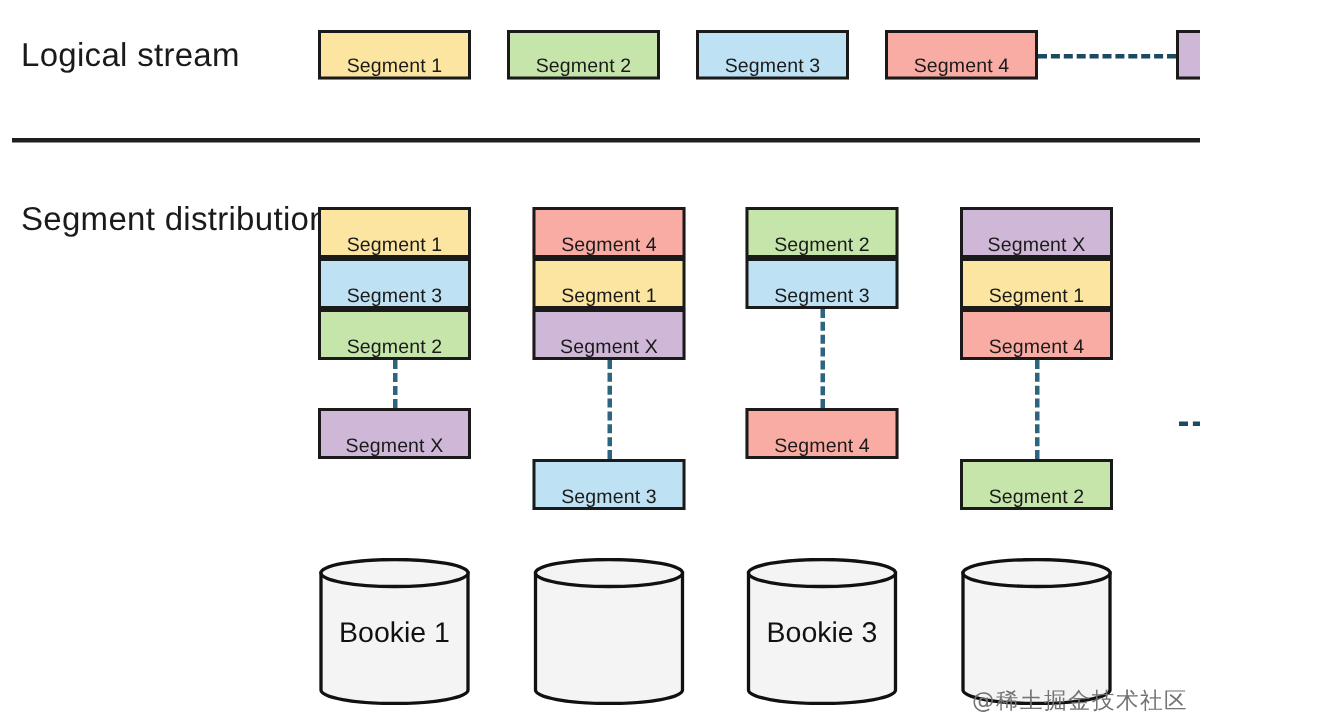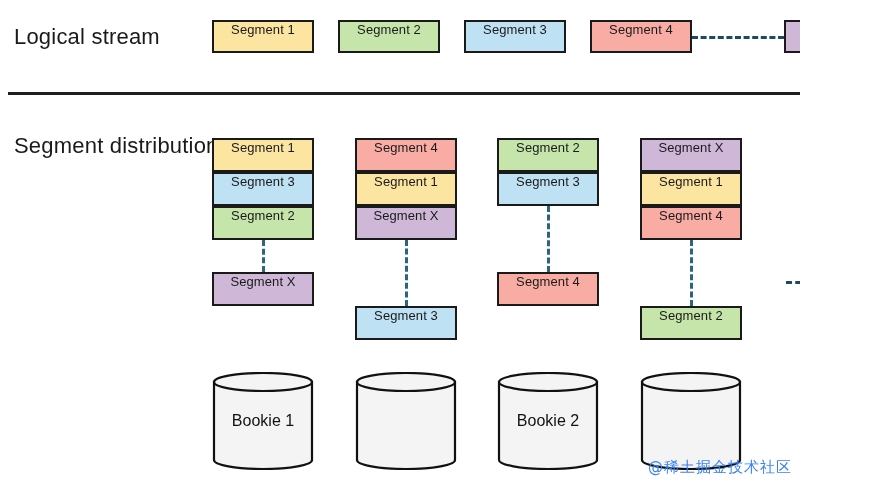--- a/index.html
+++ b/index.html
@@ -35,21 +35,21 @@
     width: 880px;
     height: 3px;
     background: #1f1f1f;
   }
 
   .seg-box {
     position: absolute;
     box-sizing: border-box;
     border: 2px solid #1a1a1a;
     display: flex;
-    align-items: flex-start;
+    align-items: flex-end;
     justify-content: center;
     font-size: 13px;
     color: #1a1a1a;
     letter-spacing: 0.1px;
   }
 
   .dash-v {
     position: absolute;
     width: 0;
     border-left: 3px dashed #2d6480;
@@ -65,30 +65,30 @@
     width: 102px;
     height: 98px;
   }
   .cyl svg { display: block; }
   .cyl-label {
     position: absolute;
     left: 0;
     right: 0;
     top: 40px;
     text-align: center;
-    font-size: 16px;
+    font-size: 19px;
     color: #111111;
   }
 
   .watermark {
     position: absolute;
     right: 8px;
     bottom: 6px;
     font-size: 15px;
-    color: #3b82f6;
+    color: #737373;
     letter-spacing: 1px;
     font-family: "DejaVu Sans", sans-serif;
   }
 </style>
 </head>
 <body>
 
 <div id="canvas">
 
   <div class="row-label" id="label-logical">Logical stream</div>
@@ -179,21 +179,21 @@
         <svg width="102" height="98" viewBox="0 0 102 98">
           <path d="M2,10 L2,88 A49,9 0 0,0 100,88 L100,10 Z" fill="#f4f4f4" stroke="#111111" stroke-width="2.2"></path>
           <ellipse cx="51" cy="10" rx="49" ry="9" fill="#f4f4f4" stroke="#111111" stroke-width="2.2"></ellipse>
         </svg>
       </div>
       <div class="cyl" style="left: 497px; top: 372px;">
         <svg width="102" height="98" viewBox="0 0 102 98">
           <path d="M2,10 L2,88 A49,9 0 0,0 100,88 L100,10 Z" fill="#f4f4f4" stroke="#111111" stroke-width="2.2"></path>
           <ellipse cx="51" cy="10" rx="49" ry="9" fill="#f4f4f4" stroke="#111111" stroke-width="2.2"></ellipse>
         </svg>
-        <div class="cyl-label">Bookie 2</div>
+        <div class="cyl-label">Bookie 3</div>
       </div>
       <div class="cyl" style="left: 640px; top: 372px;">
         <svg width="102" height="98" viewBox="0 0 102 98">
           <path d="M2,10 L2,88 A49,9 0 0,0 100,88 L100,10 Z" fill="#f4f4f4" stroke="#111111" stroke-width="2.2"></path>
           <ellipse cx="51" cy="10" rx="49" ry="9" fill="#f4f4f4" stroke="#111111" stroke-width="2.2"></ellipse>
         </svg>
       </div>
     </div>
 
   <div class="watermark">@稀土掘金技术社区</div>

